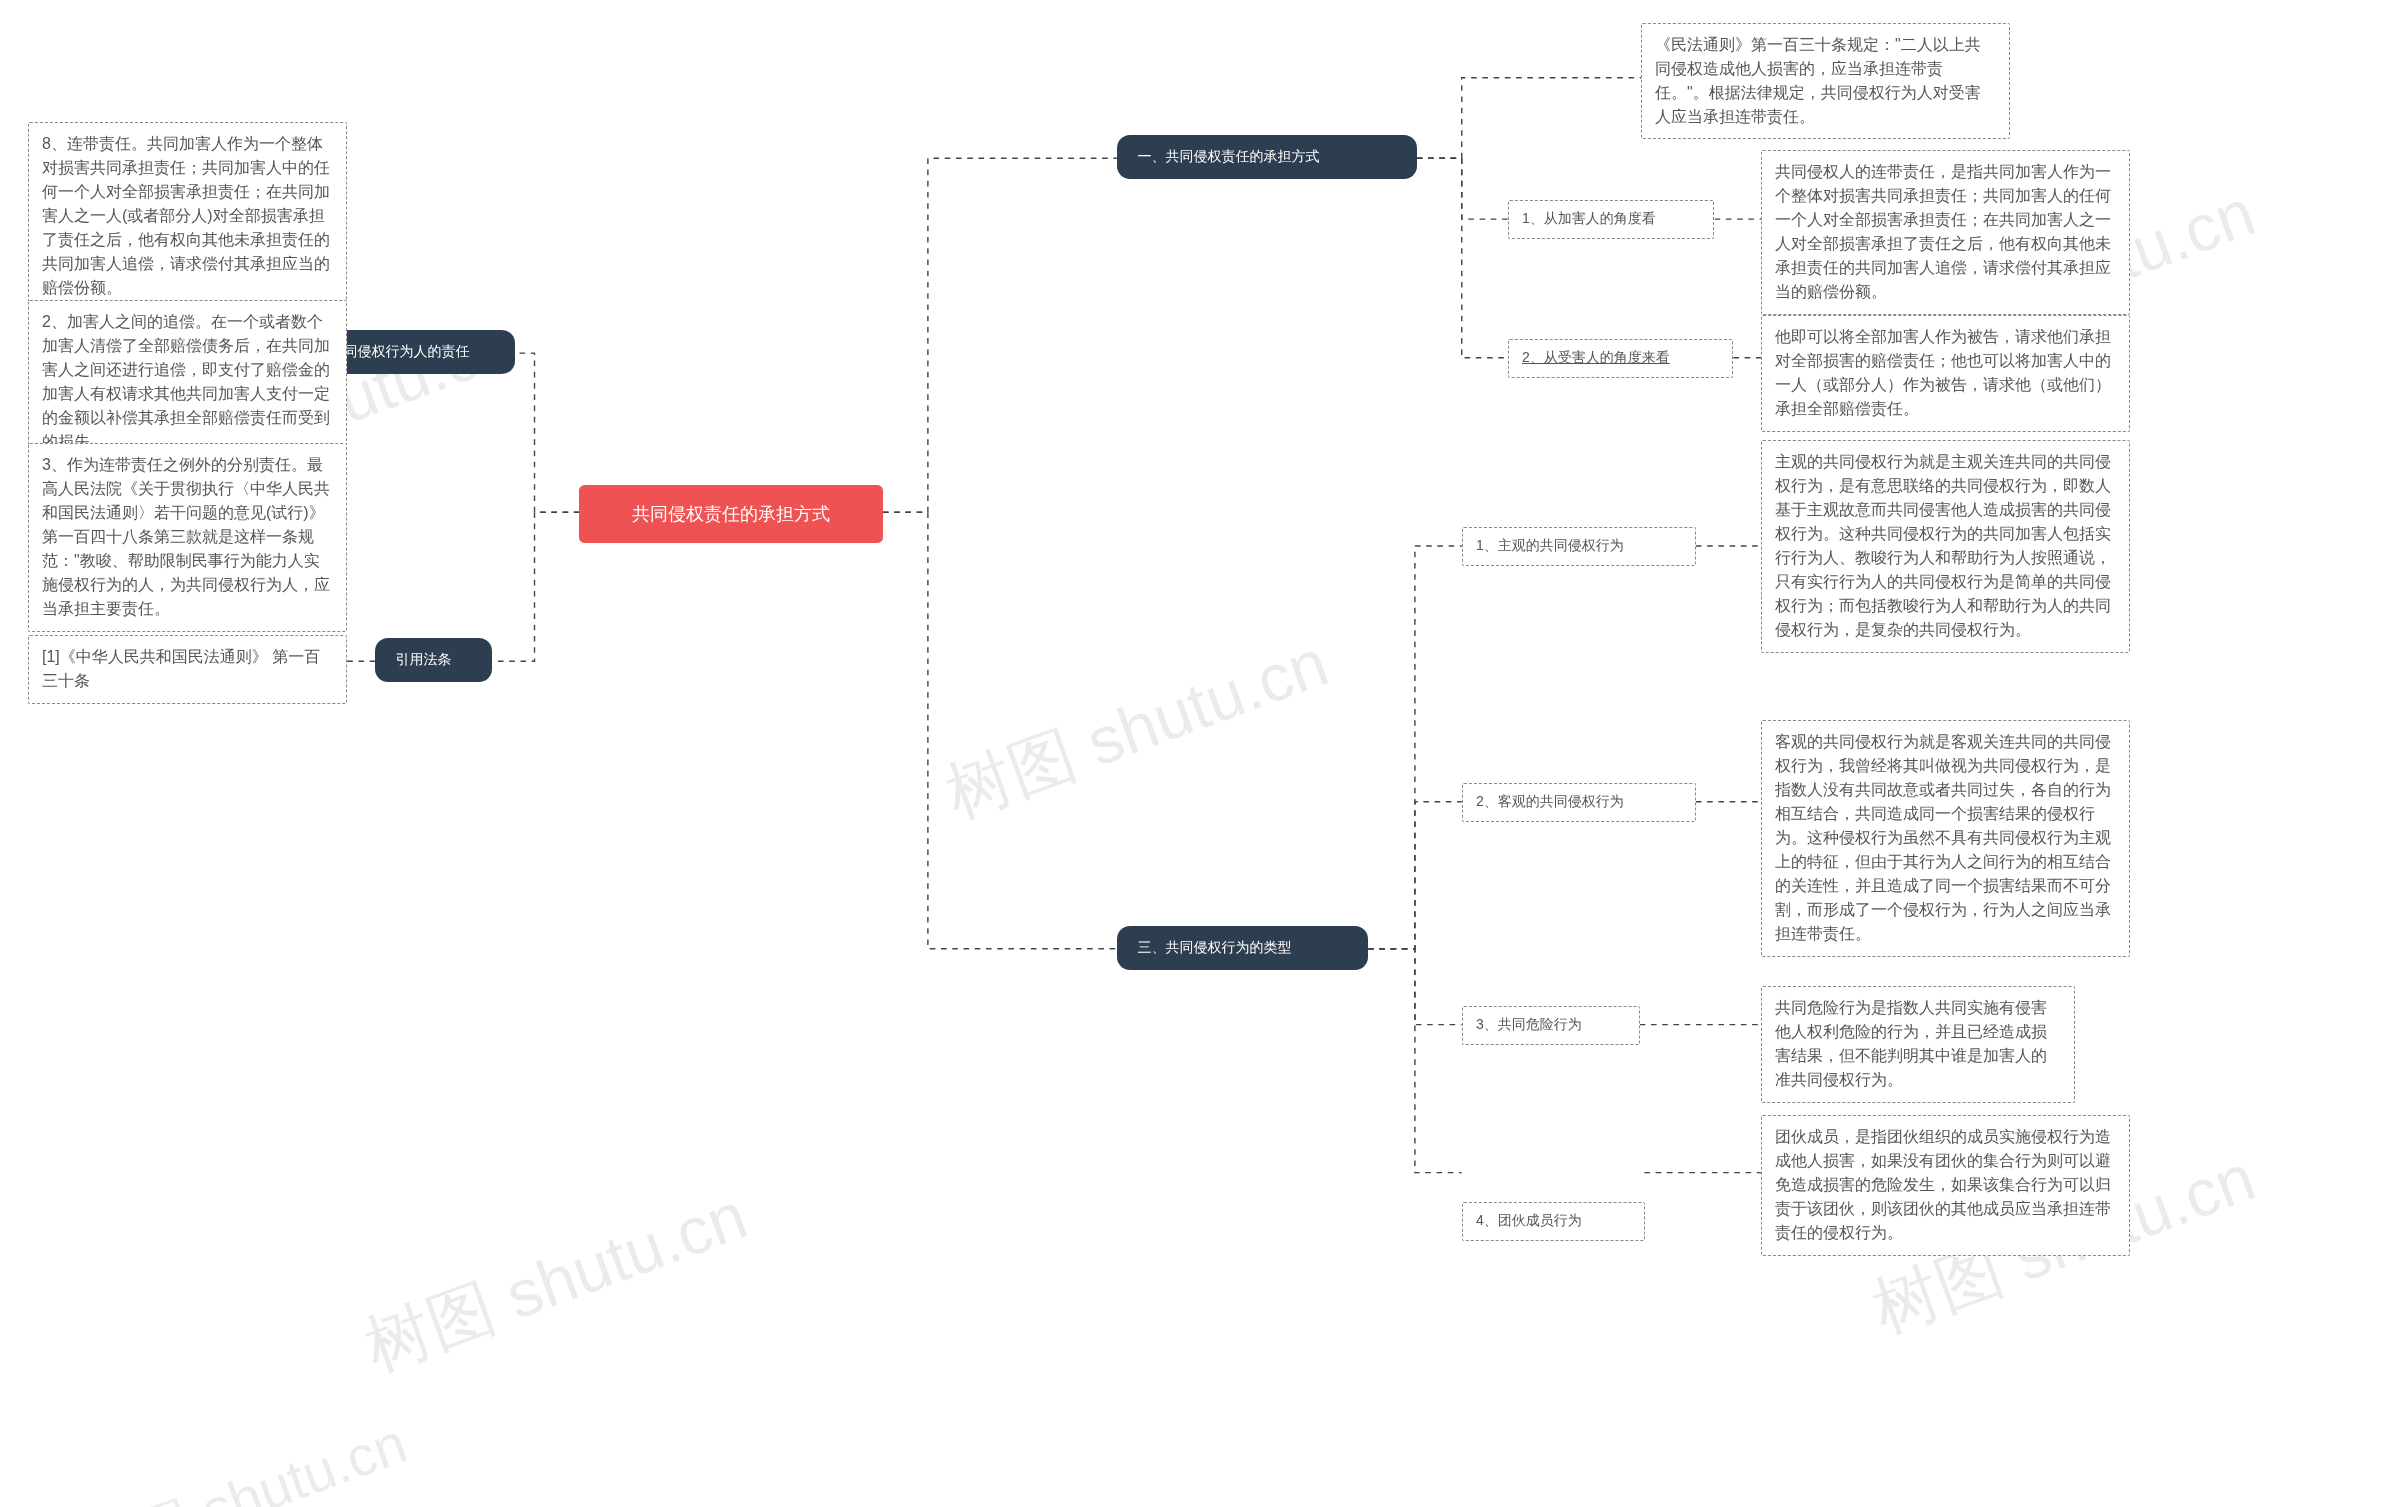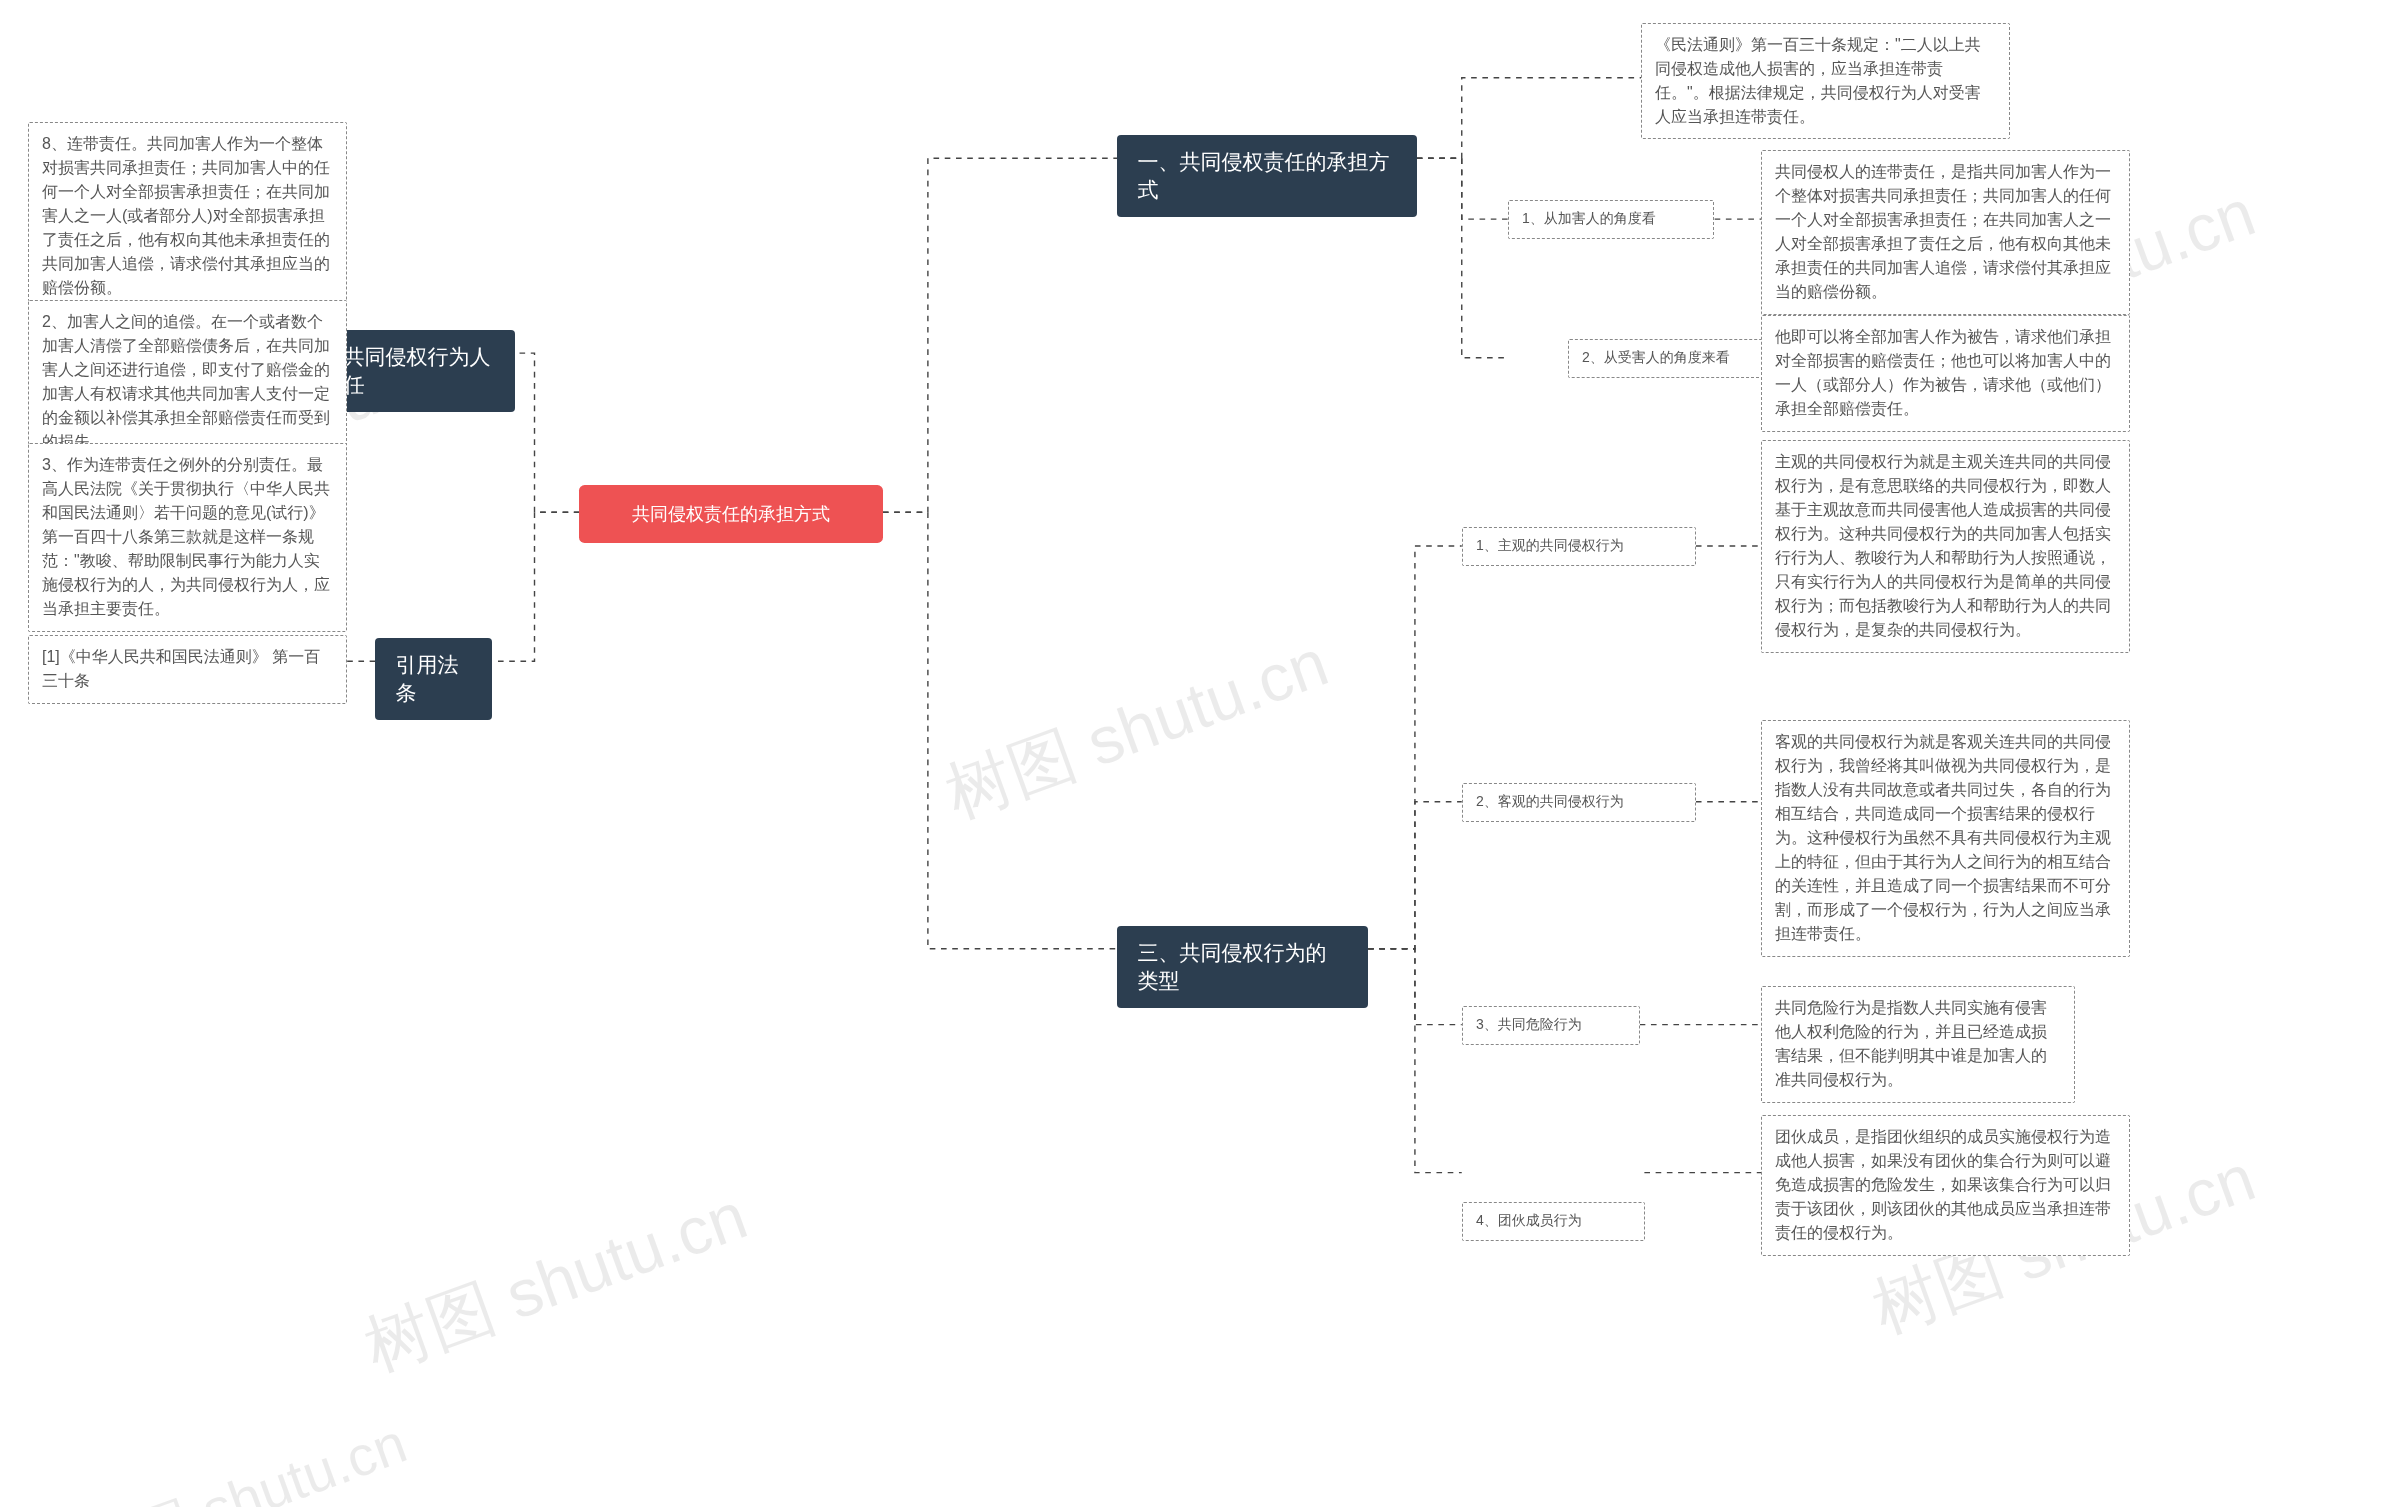--- a/index.html
+++ b/index.html
@@ -39,23 +39,23 @@
     color: #fff;
     font-size: 18px;
     padding: 17px 28px;
     border-radius: 5.6px;
     text-align: center;
   }
 
   .branch {
     background: #2c3e50;
     color: #fff;
-    font-size: 21px;
+    font-size: 14px;
     padding: 13px 20.6px;
-    border-radius: 4px;
+    border-radius: 13px;
   }
 
   .sub {
     border: 1.9px dashed #888888;
     background: #fff;
     color: #555;
     font-size: 14px;
     padding: 9.4px 13px;
     border-radius: 1.9px;
   }
@@ -144,21 +144,21 @@
 </div>
 <div class="node leaf" style="left:1641px; top:22.5px; width:369px;">
   <span>《民法通则》第一百三十条规定："二人以上共同侵权造成他人损害的，应当承担连带责任。"。根据法律规定，共同侵权行为人对受害人应当承担连带责任。</span>
 </div>
 <div class="node sub" style="left:1508px; top:200px; width:206px;">
   <span>1、从加害人的角度看</span>
 </div>
 <div class="node leaf" style="left:1761px; top:150px; width:369px;">
   <span>共同侵权人的连带责任，是指共同加害人作为一个整体对损害共同承担责任；共同加害人的任何一个人对全部损害承担责任；在共同加害人之一人对全部损害承担了责任之后，他有权向其他未承担责任的共同加害人追偿，请求偿付其承担应当的赔偿份额。</span>
 </div>
-<div class="node sub" style="left:1568px; top:339px; width:225px;">
+<div class="node sub" style="left:1508px; top:339px; width:225px;text-decoration:underline;">
   <span>2、从受害人的角度来看</span>
 </div>
 <div class="node leaf" style="left:1761px; top:315px; width:369px;">
   <span>他即可以将全部加害人作为被告，请求他们承担对全部损害的赔偿责任；他也可以将加害人中的一人（或部分人）作为被告，请求他（或他们）承担全部赔偿责任。</span>
 </div>
 
 <div class="node branch" style="left:1117px; top:926px; width:251px;">
   <span>三、共同侵权行为的类型</span>
 </div>
 <div class="node sub" style="left:1462px; top:527px; width:234px;">

